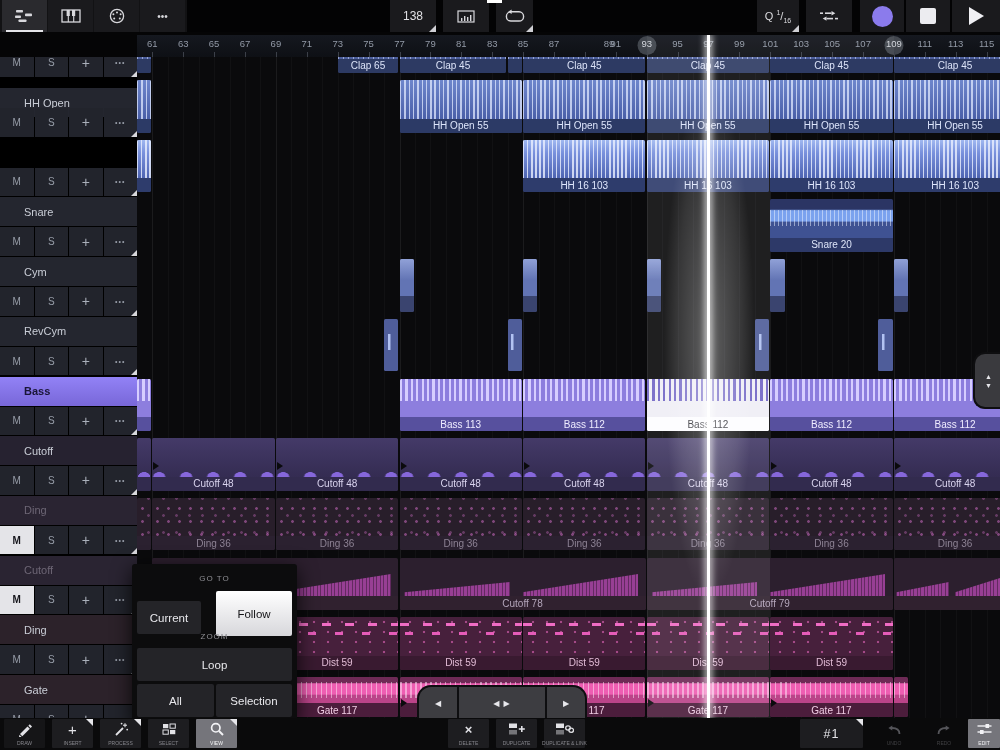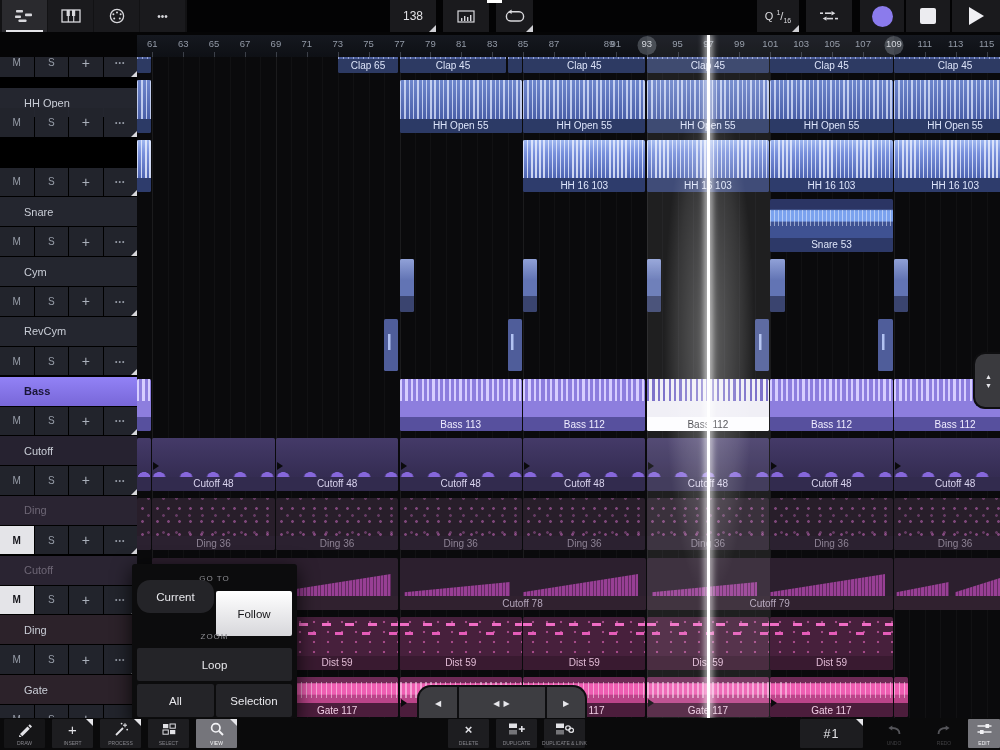--- a/index.html
+++ b/index.html
@@ -469,21 +469,21 @@
       </div>
       <div class="clip c-hh16" style="left: 756.9px; width: 122.4px; top: 82.7px; height: 52.5px;">
         <div class="body" style="height: 38.5px;"></div>
         <div class="band">
           <span>HH 16 103</span>
         </div>
       </div>
       <div class="clip c-snare" style="left: 633.3px; width: 122.4px; top: 142.4px; height: 52.5px;">
         <div class="body" style="height: 38.5px;"></div>
         <div class="band">
-          <span>Snare 53</span>
+          <span>Snare 20</span>
         </div>
       </div>
       <div class="clip c-cym" style="left: 262.5px; width: 14.25px; top: 202.1px; height: 52.5px;">
         <div class="body" style="height: 52.5px;"></div>
       </div>
       <div class="clip c-cym" style="left: 386.1px; width: 14.25px; top: 202.1px; height: 52.5px;">
         <div class="body" style="height: 52.5px;"></div>
       </div>
       <div class="clip c-cym" style="left: 509.7px; width: 14.25px; top: 202.1px; height: 52.5px;">
         <div class="body" style="height: 52.5px;"></div>
@@ -880,21 +880,21 @@
 
   <div id="overlay">
     <div id="loopstrip" style="left: 509.7px; width: 247.2px;"></div>
     <div id="selband" style="left: 509.7px; width: 123.6px;"></div>
     <div id="glow" style="left: 516.5px; width: 110px;"></div>
     <div id="playhead" style="left: 570.25px;"></div>
   </div>
 
   <div id="popup">
     <div class="pop-title" style="top:10px;">GO TO</div>
-    <div class="pop-btn" style="left:5px;top:16px;width:77px;height:33px;border-radius:13px;">Current</div>
+    <div class="pop-btn" style="left:5px;top:37px;width:64px;height:33px;">Current</div>
     <div class="pop-btn on" style="left:84px;top:27px;width:76px;height:45px;">Follow</div>
     <div class="pop-title" style="top:68px;">ZOOM</div>
     <div class="pop-btn" style="left:5px;top:84px;width:155px;height:33px;">Loop</div>
     <div class="pop-btn" style="left:5px;top:120px;width:77px;height:33px;">All</div>
     <div class="pop-btn" style="left:84px;top:120px;width:76px;height:33px;">Selection</div>
   </div>
 
   <div id="hscroll">
     <div class="hs-seg hs-l">◀</div>
     <div class="hs-seg hs-c">◀ ▶</div>

